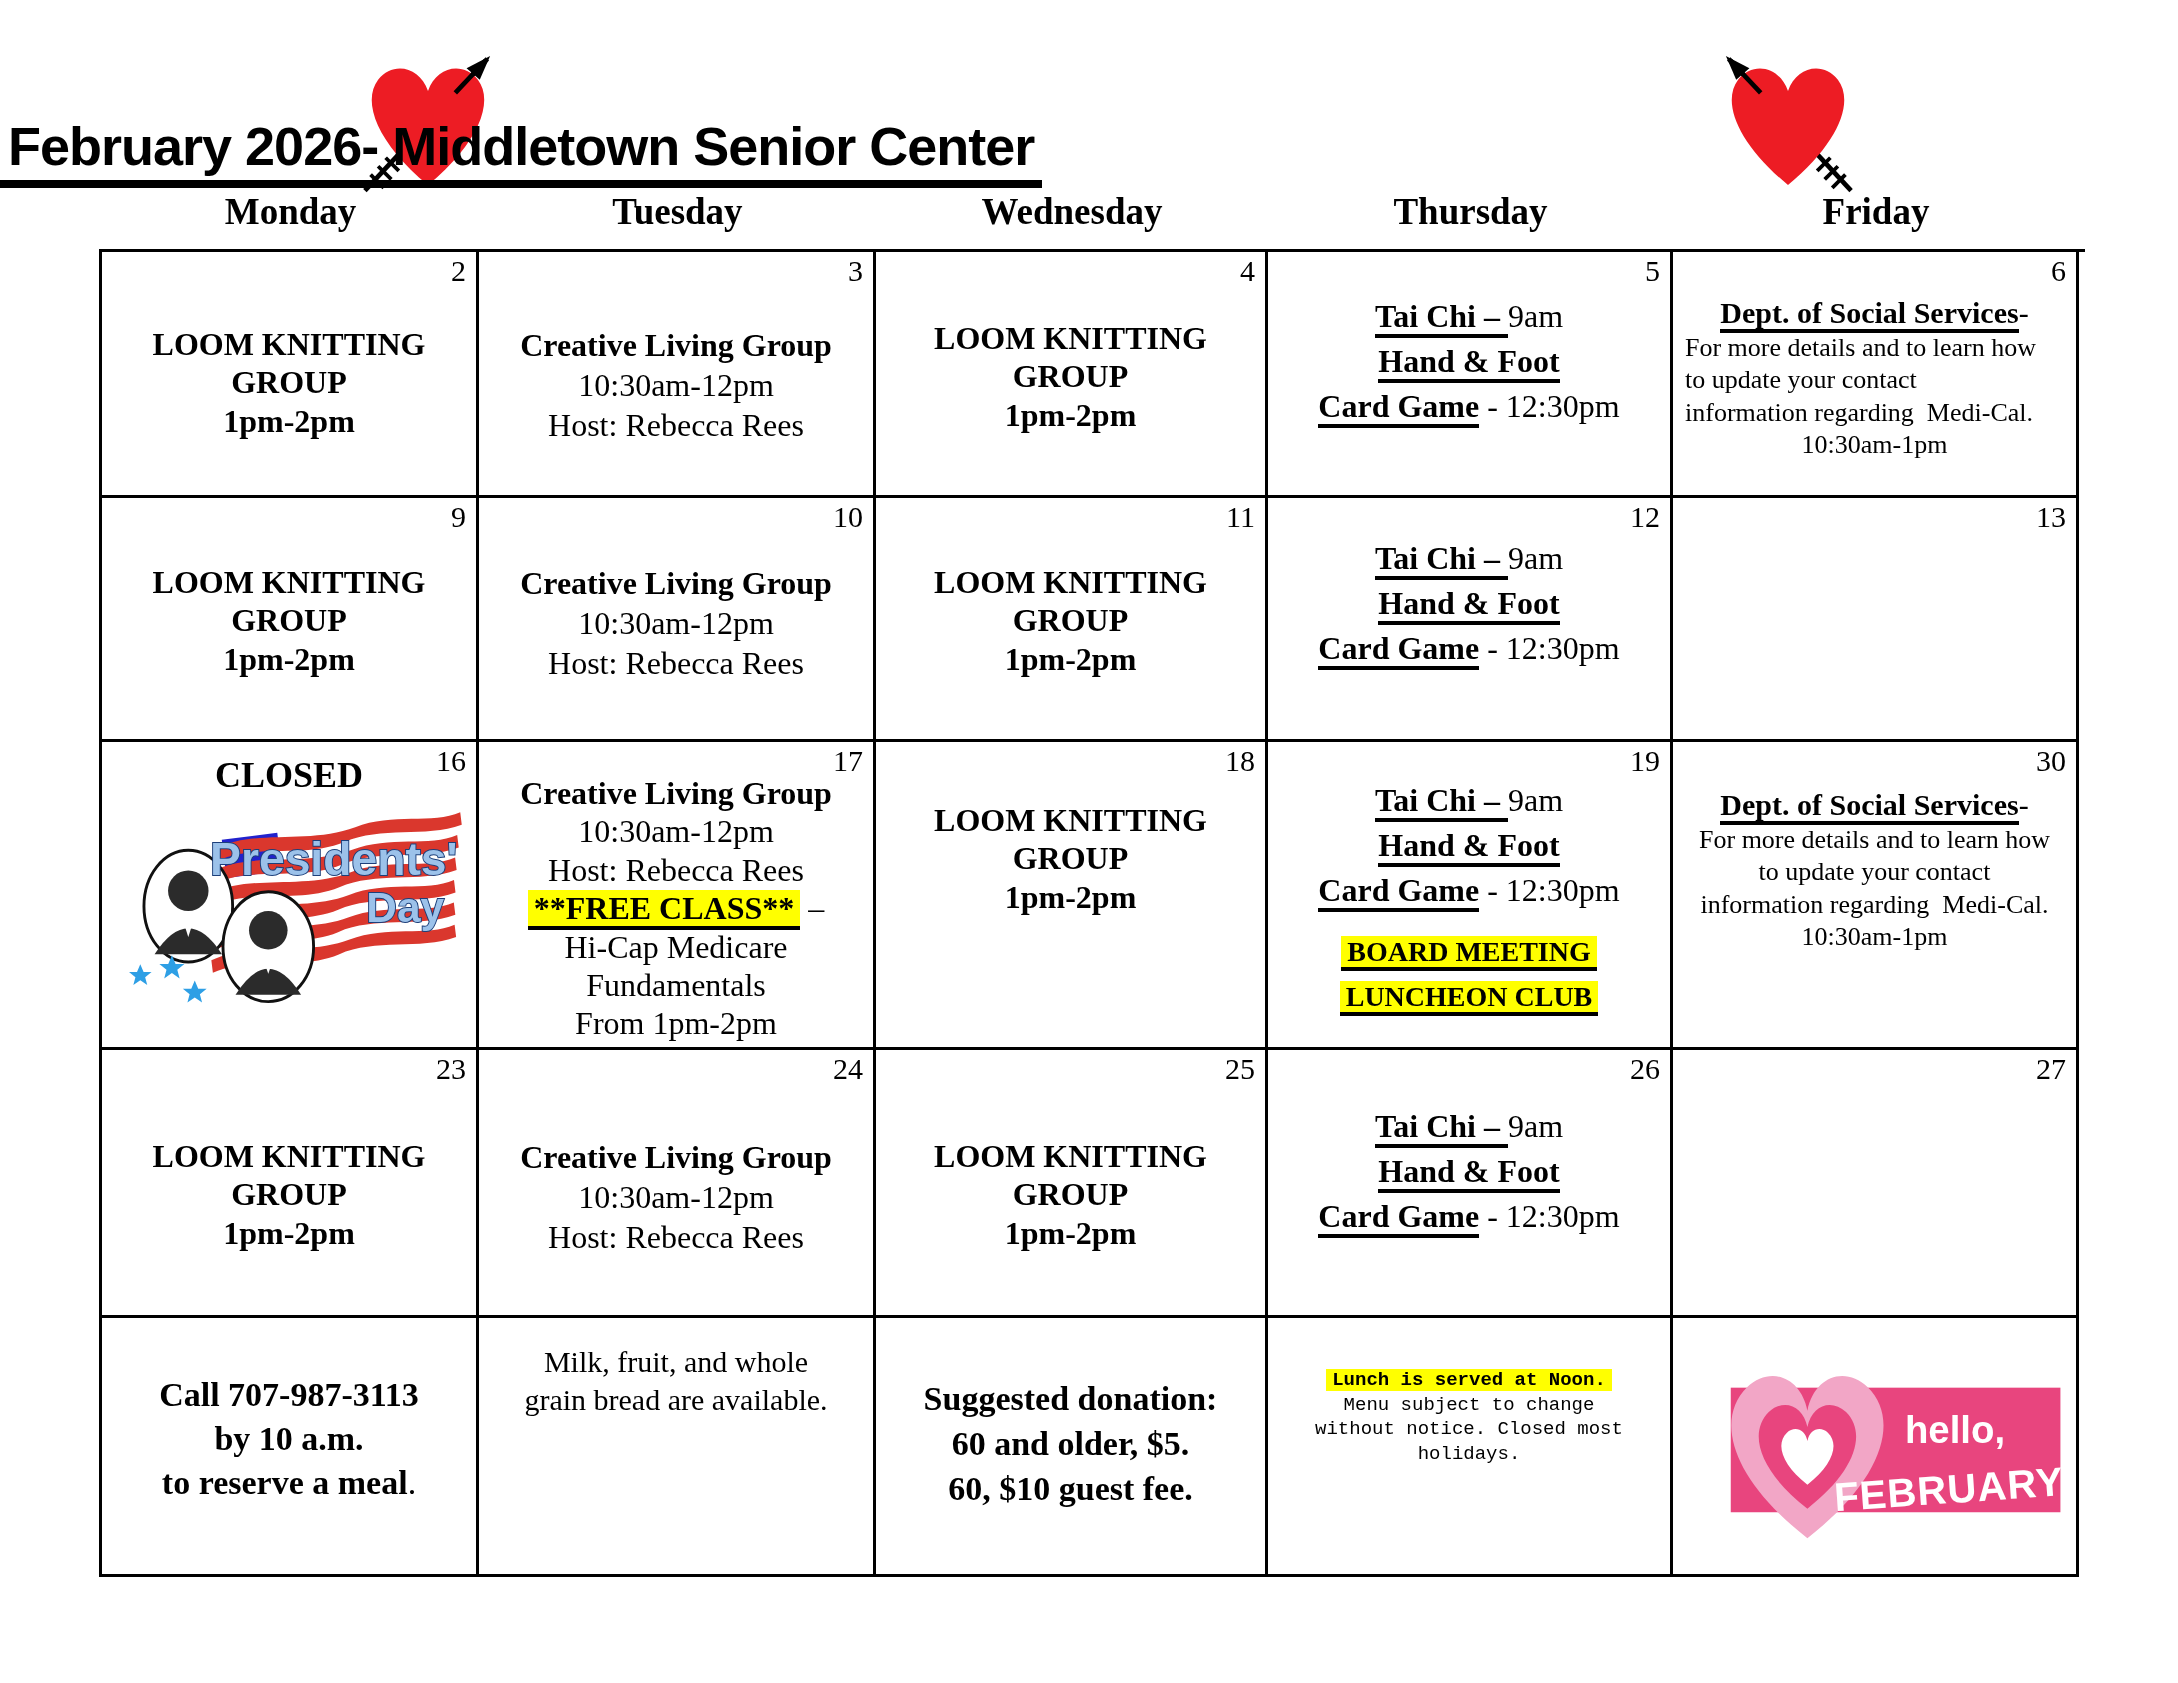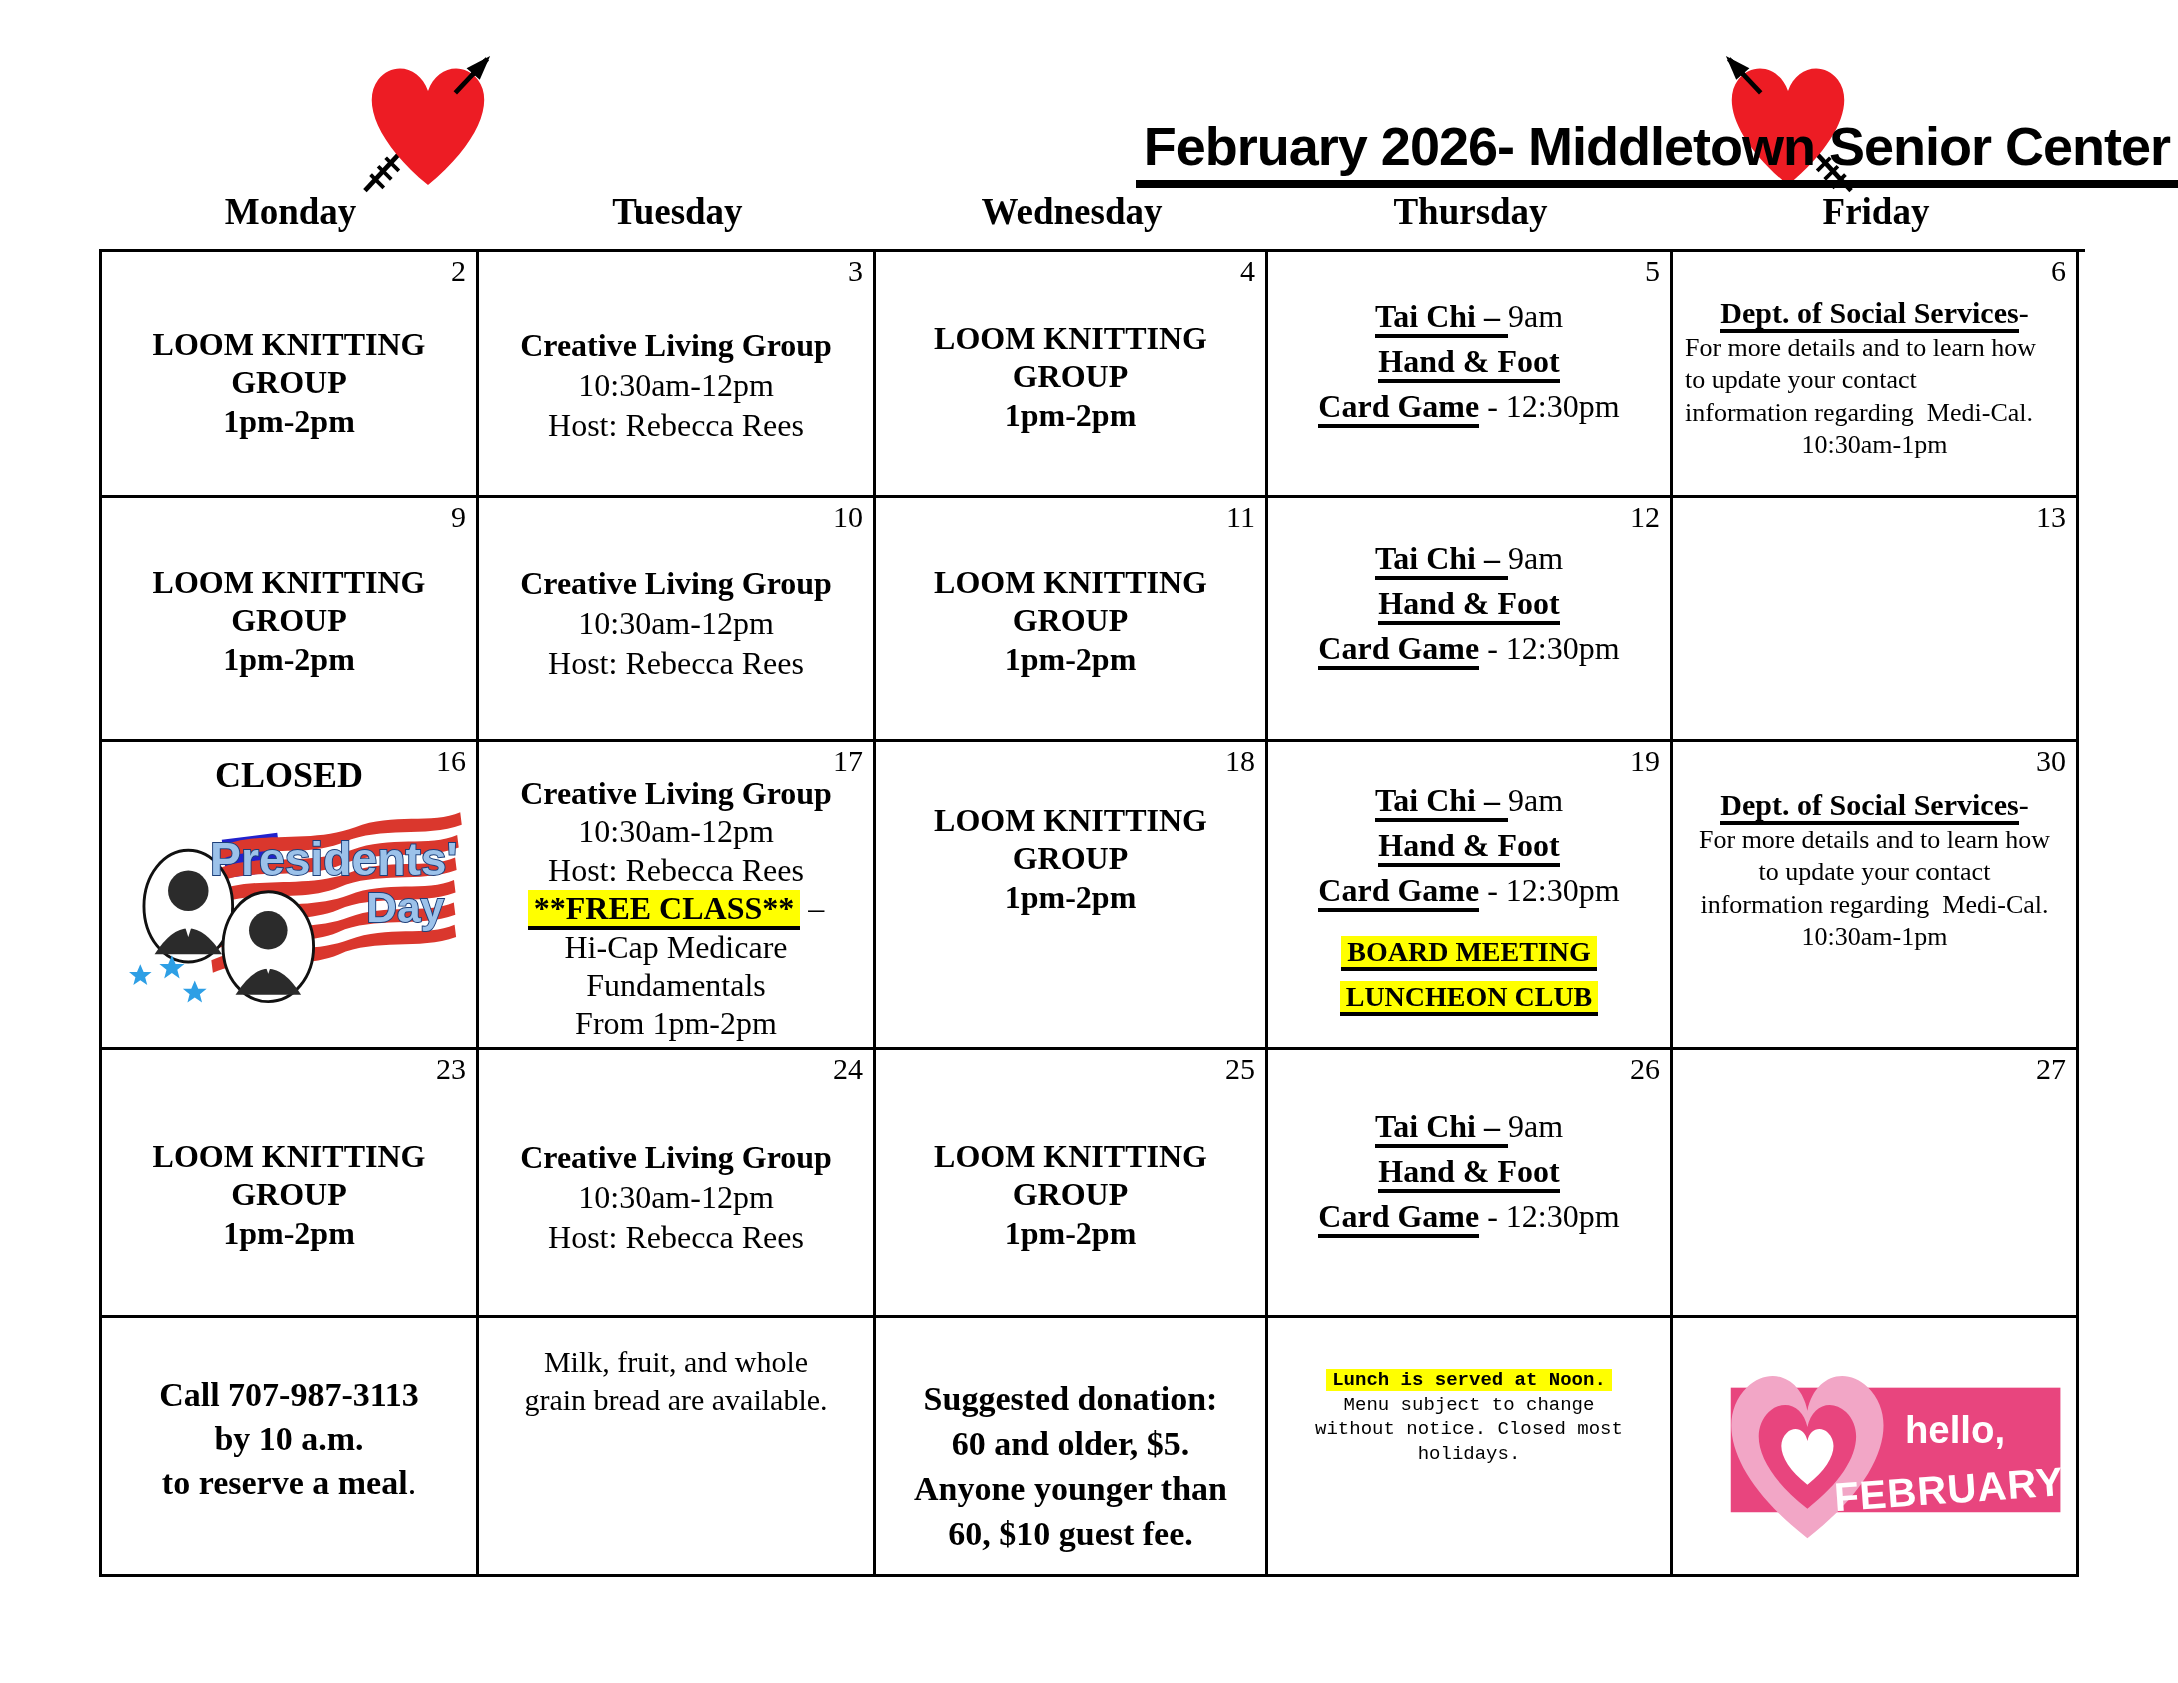--- a/index.html
+++ b/index.html
@@ -1,21 +1,21 @@
 <!DOCTYPE html>
 <html style="--highlight: #ffff00; --heart-red: #ed1c24; --pink-dark: #e8457e; --pink-light: #f2a6c6; --presidents-blue: #9cc2ea; --presidents-outline: #1c3f7a; --star-blue: #2e9fe5; --flag-red: #da372d; --flag-blue: #2222cc;"><head>
 <meta charset="utf-8">
 <style>
   html,body{margin:0;padding:0;}
   body{
     width:2178px;height:1683px;background:#ffffff;position:relative;
     font-family:"Liberation Serif", serif;color:#000;
   }
   
-  .title-wrap{position:absolute;top:115px;left:0;width:2178px;text-align:right;}
+  .title-wrap{position:absolute;top:115px;left:0;width:2178px;text-align:left;}
   .page-title{
     display:inline-block;margin:0;padding:0 8px 3px 8px;
     font-family:"Liberation Sans", sans-serif;font-size:54px;font-weight:bold;
     letter-spacing:-1px;border-bottom:8px solid #000;
   }
   .heart{position:absolute;width:166px;height:160px;}
   .heart.left{left:345px;top:42px;}
   .heart.right{left:1705px;top:42px;transform:scaleX(-1);}
   
   .dayrow{
@@ -290,21 +290,20 @@
     <div class="cell">
       <div class="content" style="font-size: 30px; line-height: 1.28; margin-top: 21px;">
         <div class="line"><span>Milk, fruit, and whole</span></div>
         <div class="line"><span>grain bread are available.</span></div>
       </div>
     </div>
     <div class="cell">
       <div class="content" style="font-size: 34px; line-height: 1.32; margin-top: 55px;">
         <div class="line"><span class="b">Suggested donation:</span></div>
         <div class="line"><span class="b">60 and older, $5.</span></div>
-        <div class="line"><span class="b">Anyone younger than</span></div>
         <div class="line"><span class="b">60, $10 guest fee.</span></div>
       </div>
     </div>
     <div class="cell">
       <div class="content" style="font-size: 19px; line-height: 1.3; margin-top: 46px; text-align: center; padding: 0px 8px; font-family: Liberation Mono, monospace;">
         <div class="line"><span class="b h">Lunch is served at Noon.</span></div>
         <div class="line"><span>Menu subject to change</span></div>
         <div class="line"><span>without notice. Closed most</span></div>
         <div class="line"><span>holidays.</span></div>
       </div>

